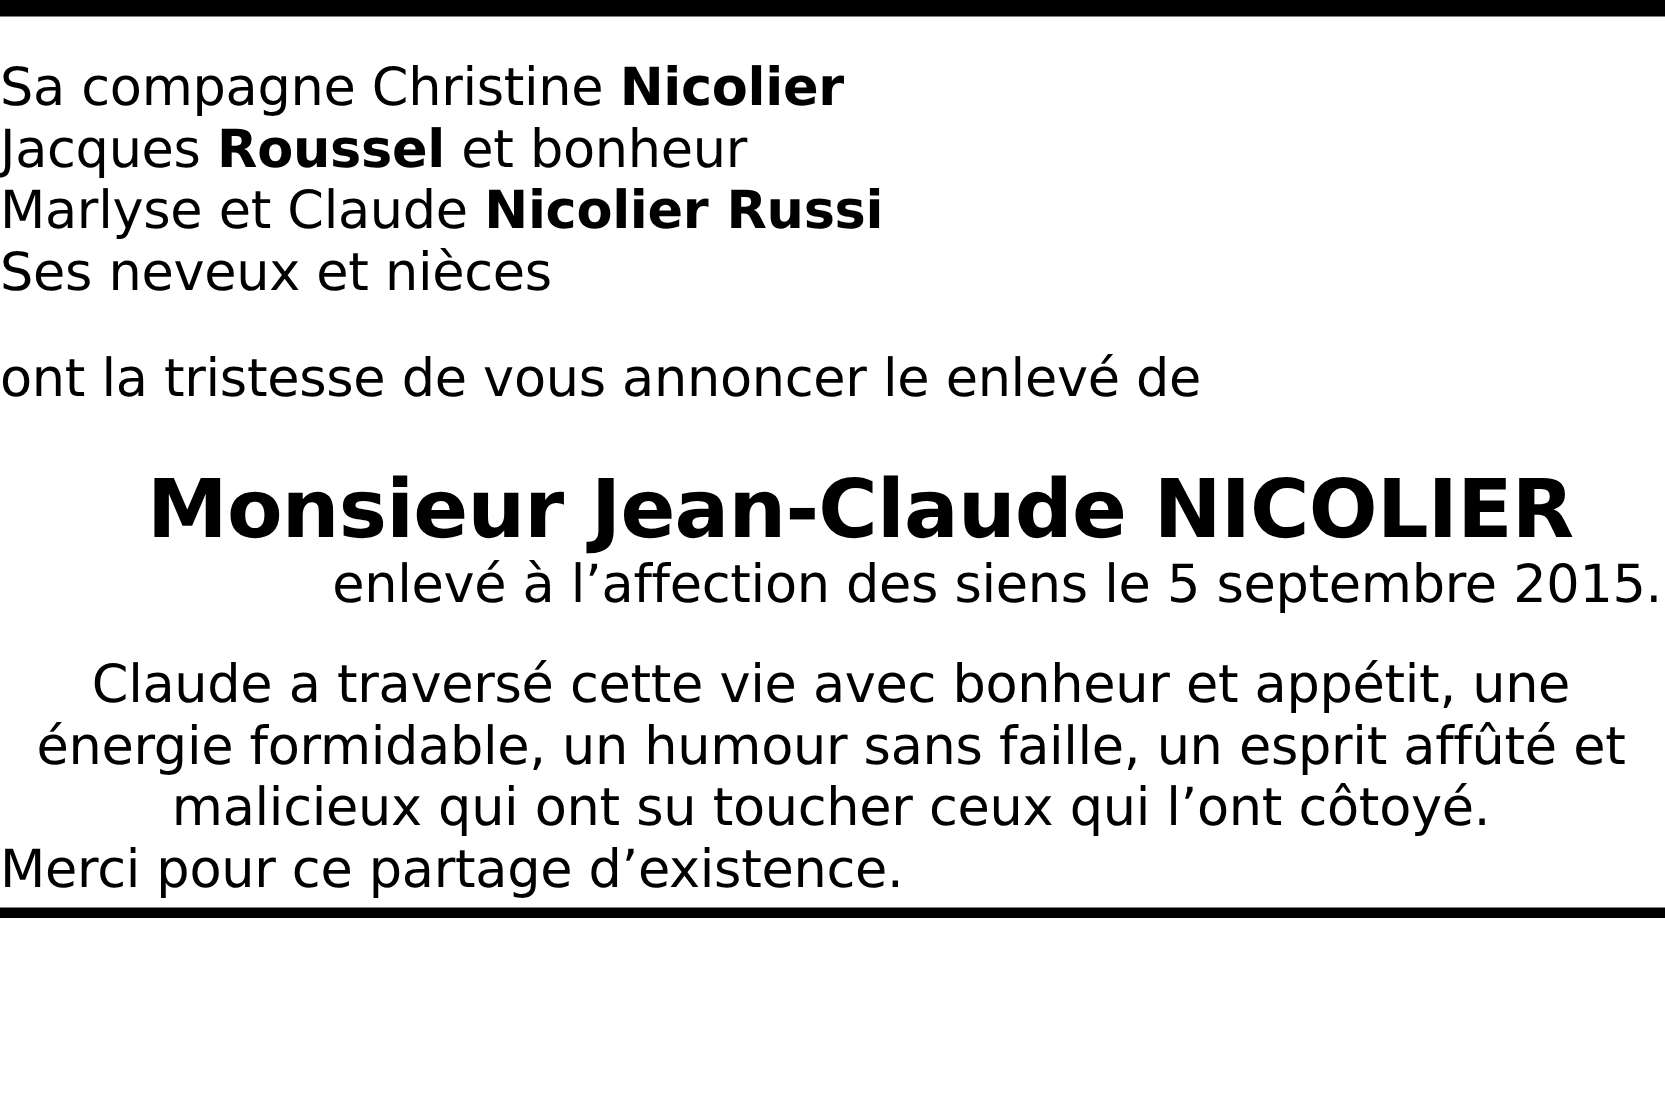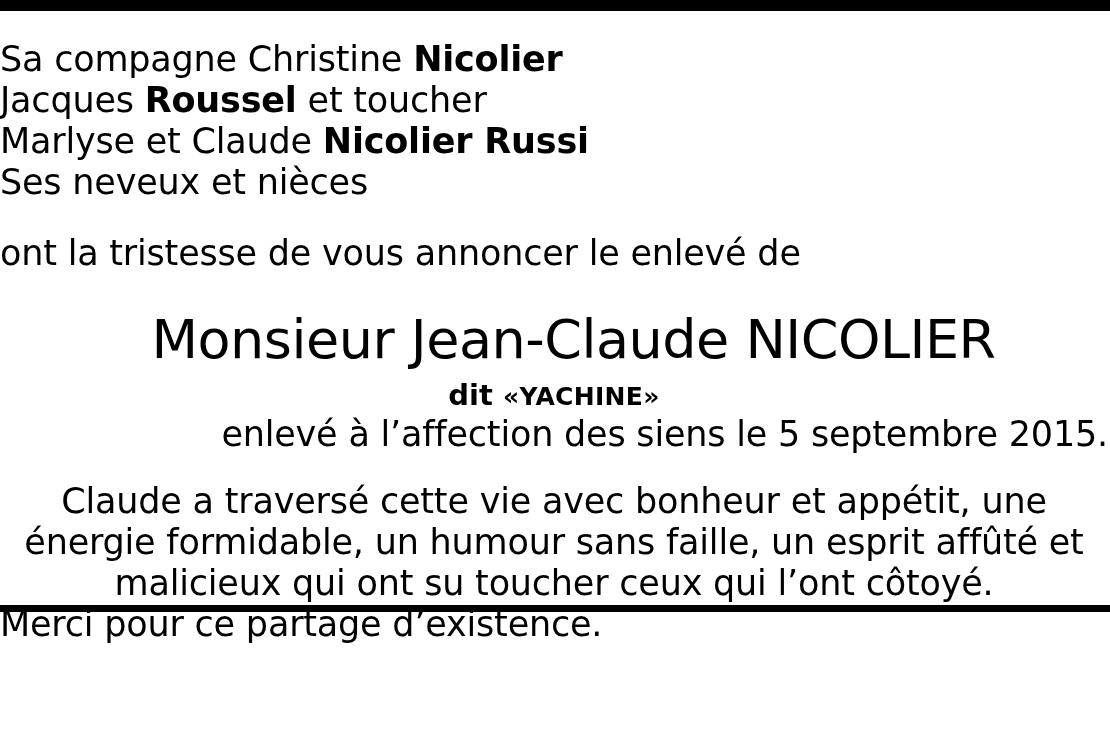--- a/index.html
+++ b/index.html
@@ -58,21 +58,21 @@
   }
   .line-families {
     margin-top: 0px;
   }
   .line-announce {
     margin-top: 30px;
   }
   .name-main {
     display: block;
     text-align: center;
-    font-weight: 400;
+    font-weight: 700;
     font-size: 54px;
     line-height: 60px;
     letter-spacing: -0.5px;
     margin-top: 36px;
     white-space: nowrap;
     padding-left: 39px;
   }
   .nickname {
     display: block;
     text-align: center;
@@ -107,31 +107,30 @@
 <body>
 
 <div class="notice">
 
   <div class="rule-top"></div>
 
   <div class="body-area">
 
     <div class="block-survivors">
       <div class="line"><span>Sa compagne Christine </span><b>Nicolier</b><span></span></div>
-      <div class="line"><span>Jacques </span><b>Roussel</b><span> et toucher</span></div>
+      <div class="line"><span>Jacques </span><b>Roussel</b><span> et bonheur</span></div>
       <div class="line"><span>Marlyse et Claude </span><b>Nicolier Russi</b><span></span></div>
       <div class="line"><span>Ses neveux et nièces</span><b></b><span></span></div>
     </div>
 
 
     <div class="line line-announce">ont la tristesse de vous annoncer le enlevé de</div>
 
     <div class="name-main">Monsieur Jean-Claude NICOLIER</div>
 
-    <div class="nickname"><span>dit </span><span class="small-caps">«YACHINE»</span></div>
 
     <div class="line line-death">enlevé à l’affection des siens le 5 septembre 2015.</div>
 
     <div class="para para-tribute">Claude a traversé cette vie avec bonheur et appétit, une énergie formidable, un humour sans faille, un esprit affûté et malicieux qui ont su toucher ceux qui l’ont côtoyé.</div>
 
     <div class="para para-thanks">Merci pour ce partage d’existence.</div>
 
   </div>
 
   <div class="rule-bottom"></div>

